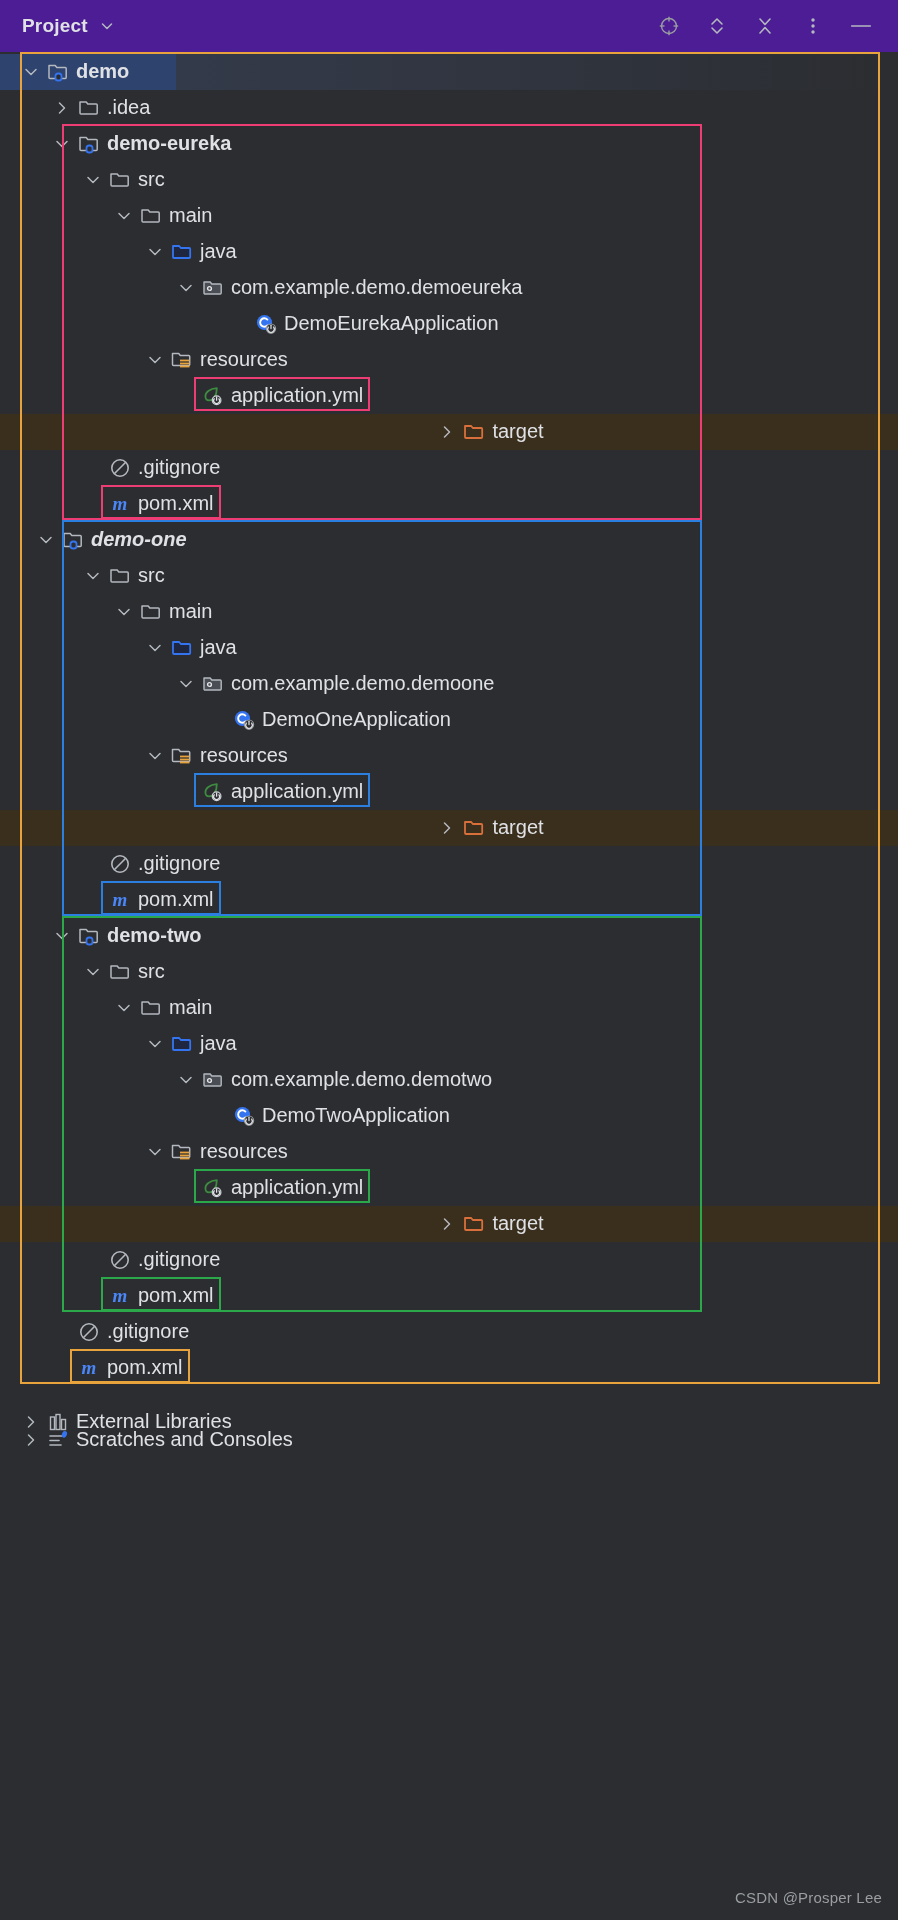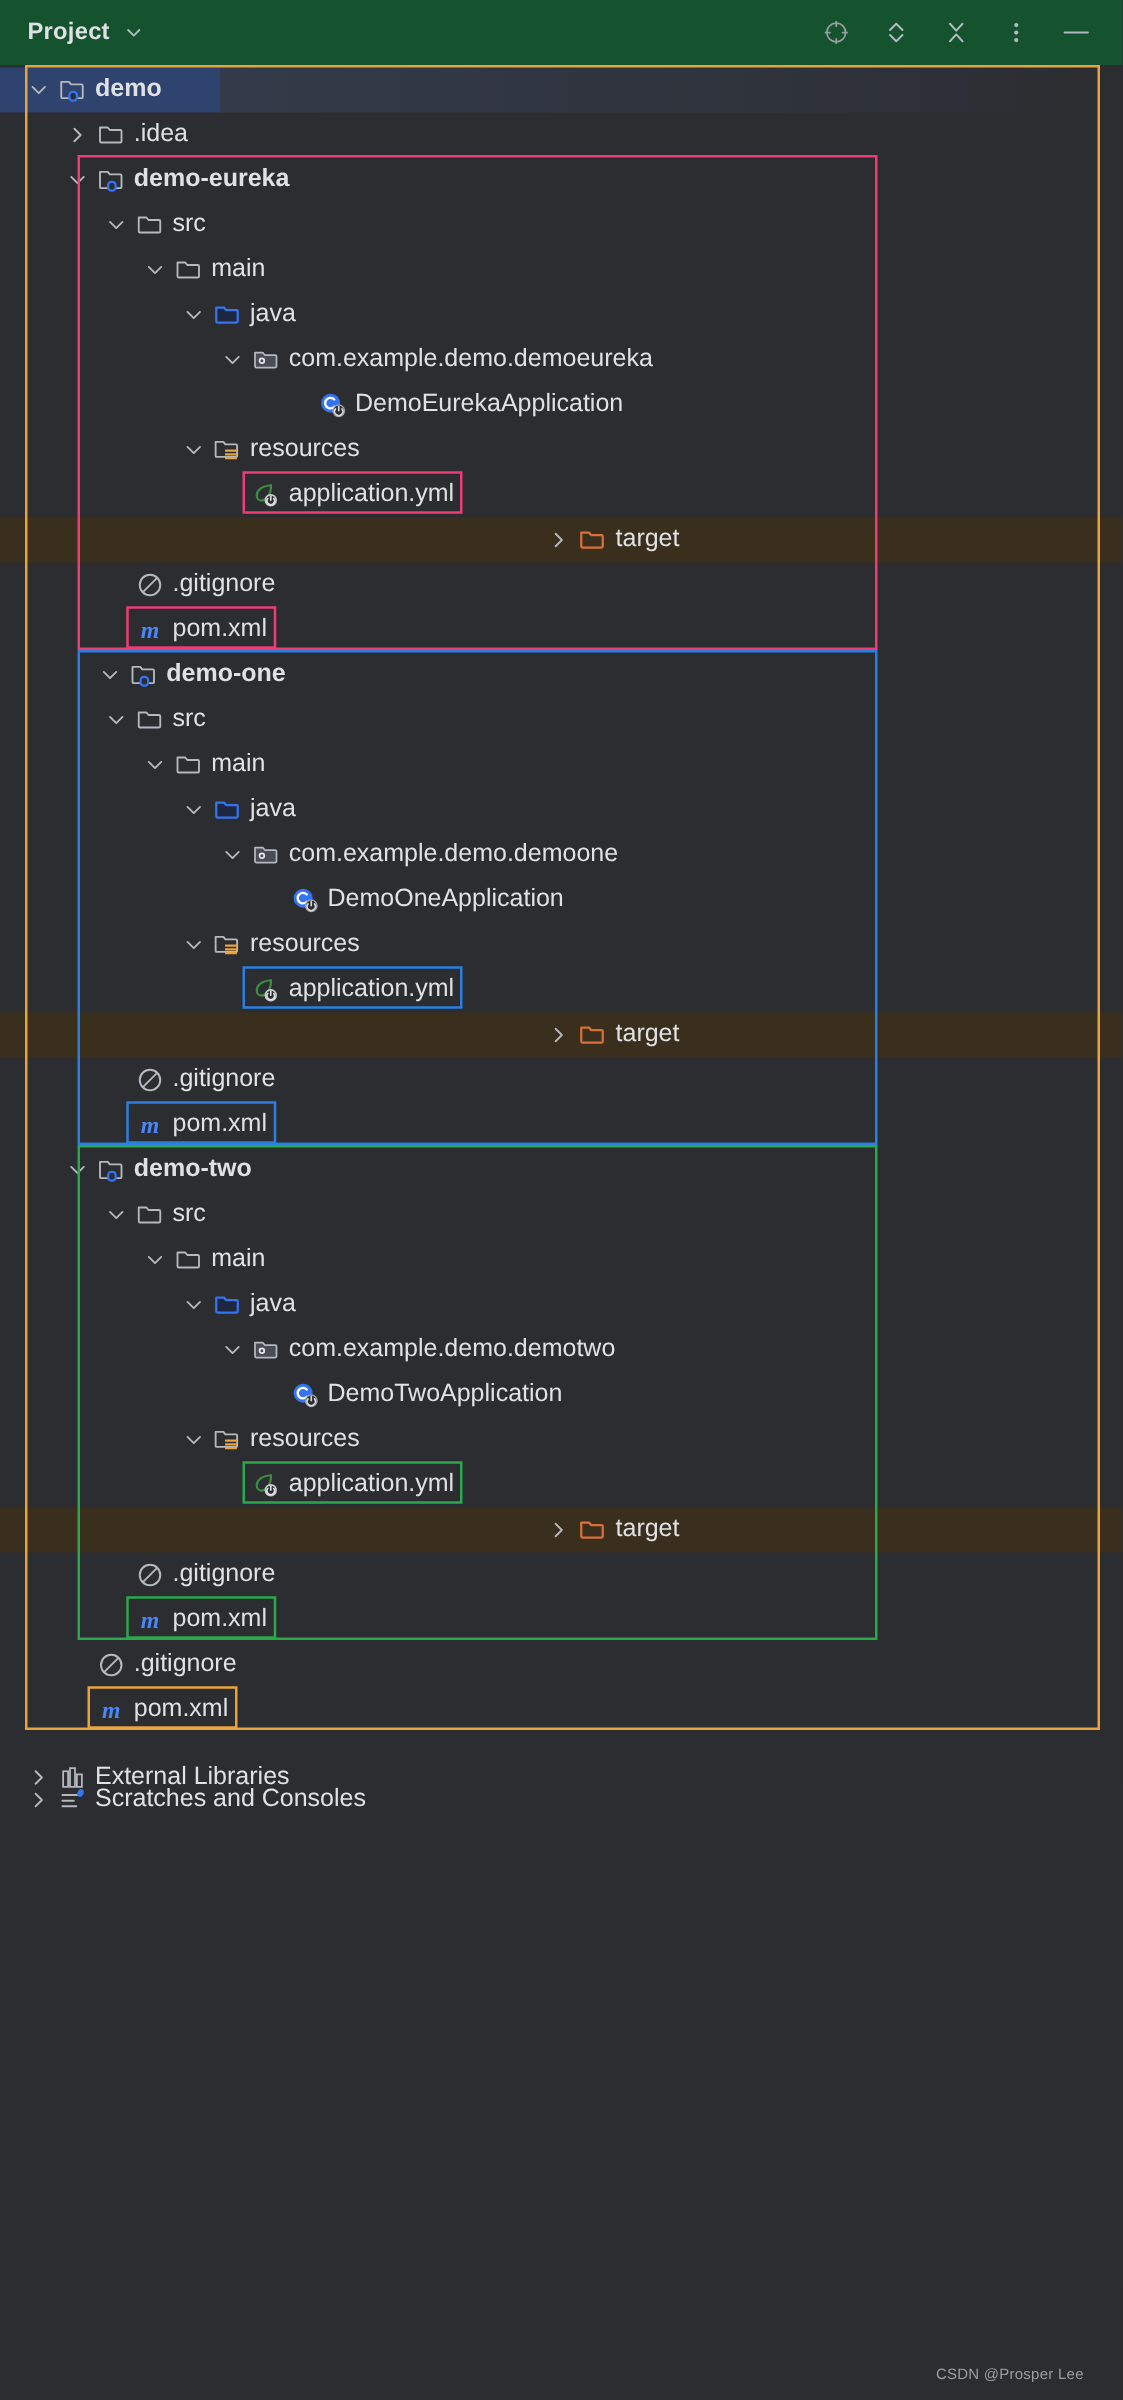--- a/index.html
+++ b/index.html
@@ -8,21 +8,21 @@
     background:#2b2d30;
     font-family:"Liberation Sans", sans-serif;
     color:#dfe1e5;
     overflow:hidden;
     position:relative;
   }
 
   
   .toolbar{
     height:52px;
-    background:#14532d;
+    background:#4c1d95;
     display:flex;
     align-items:center;
     padding:0 18px 0 22px;
     position:relative;
   }
   .tb-title{
     font-size:19px;
     font-weight:bold;
     color:#dfe1e5;
     letter-spacing:.2px;
@@ -98,23 +98,23 @@
   
   .groupbox{
     position:absolute;
     border:2px solid;
     z-index:4;
     pointer-events:none;
   }
 
   .watermark{
     position:absolute;
-    right:31px;
+    right:16px;
     bottom:14px;
-    font-size:12px;
+    font-size:15px;
     color:#9a9da1;
     letter-spacing:.2px;
   }
 </style>
 </head>
 <body>
 
 <div class="toolbar">
   <div style="display:flex;align-items:center;cursor:pointer;">
     <span class="tb-title">Project</span>
@@ -357,21 +357,21 @@
         <span class="arrow empty"></span>
         <span class="ico">
           <svg width="26" height="26" viewBox="0 0 26 26">
         <text x="13" y="19" text-anchor="middle" font-family="Liberation Serif, serif" font-style="italic" font-size="19" font-weight="bold" fill="#4a86f7">m</text>
       </svg>
         </span>
         <span class="label">pom.xml</span>
       </div>
     </div>
     <div class="row bold">
-      <div class="content" style="padding-left: 77px;">
+      <div class="content" style="padding-left: 35px; font-style: italic;">
         <span class="arrow">
           <svg width="18" height="18" viewBox="0 0 18 18">
             <path d="M4 6.5 L9 11.5 L14 6.5" fill="none" stroke="#b4b8bf" stroke-width="1.5" stroke-linecap="round" stroke-linejoin="round"></path>
           </svg>
         </span>
         <span class="ico">
           <svg width="26" height="26" viewBox="0 0 26 26">
         <path d="M4 6.5h6.2l1.6 2h8.4a1 1 0 0 1 1 1v9a1 1 0 0 1-1 1H5a1 1 0 0 1-1-1z" fill="none" stroke="#b4b8bf" stroke-width="1.5" stroke-linejoin="round"></path>
         <rect x="10.5" y="14.5" width="6" height="7" rx="2.6" fill="#2b2d30" stroke="#3574f0" stroke-width="1.8"></rect>
       </svg>

